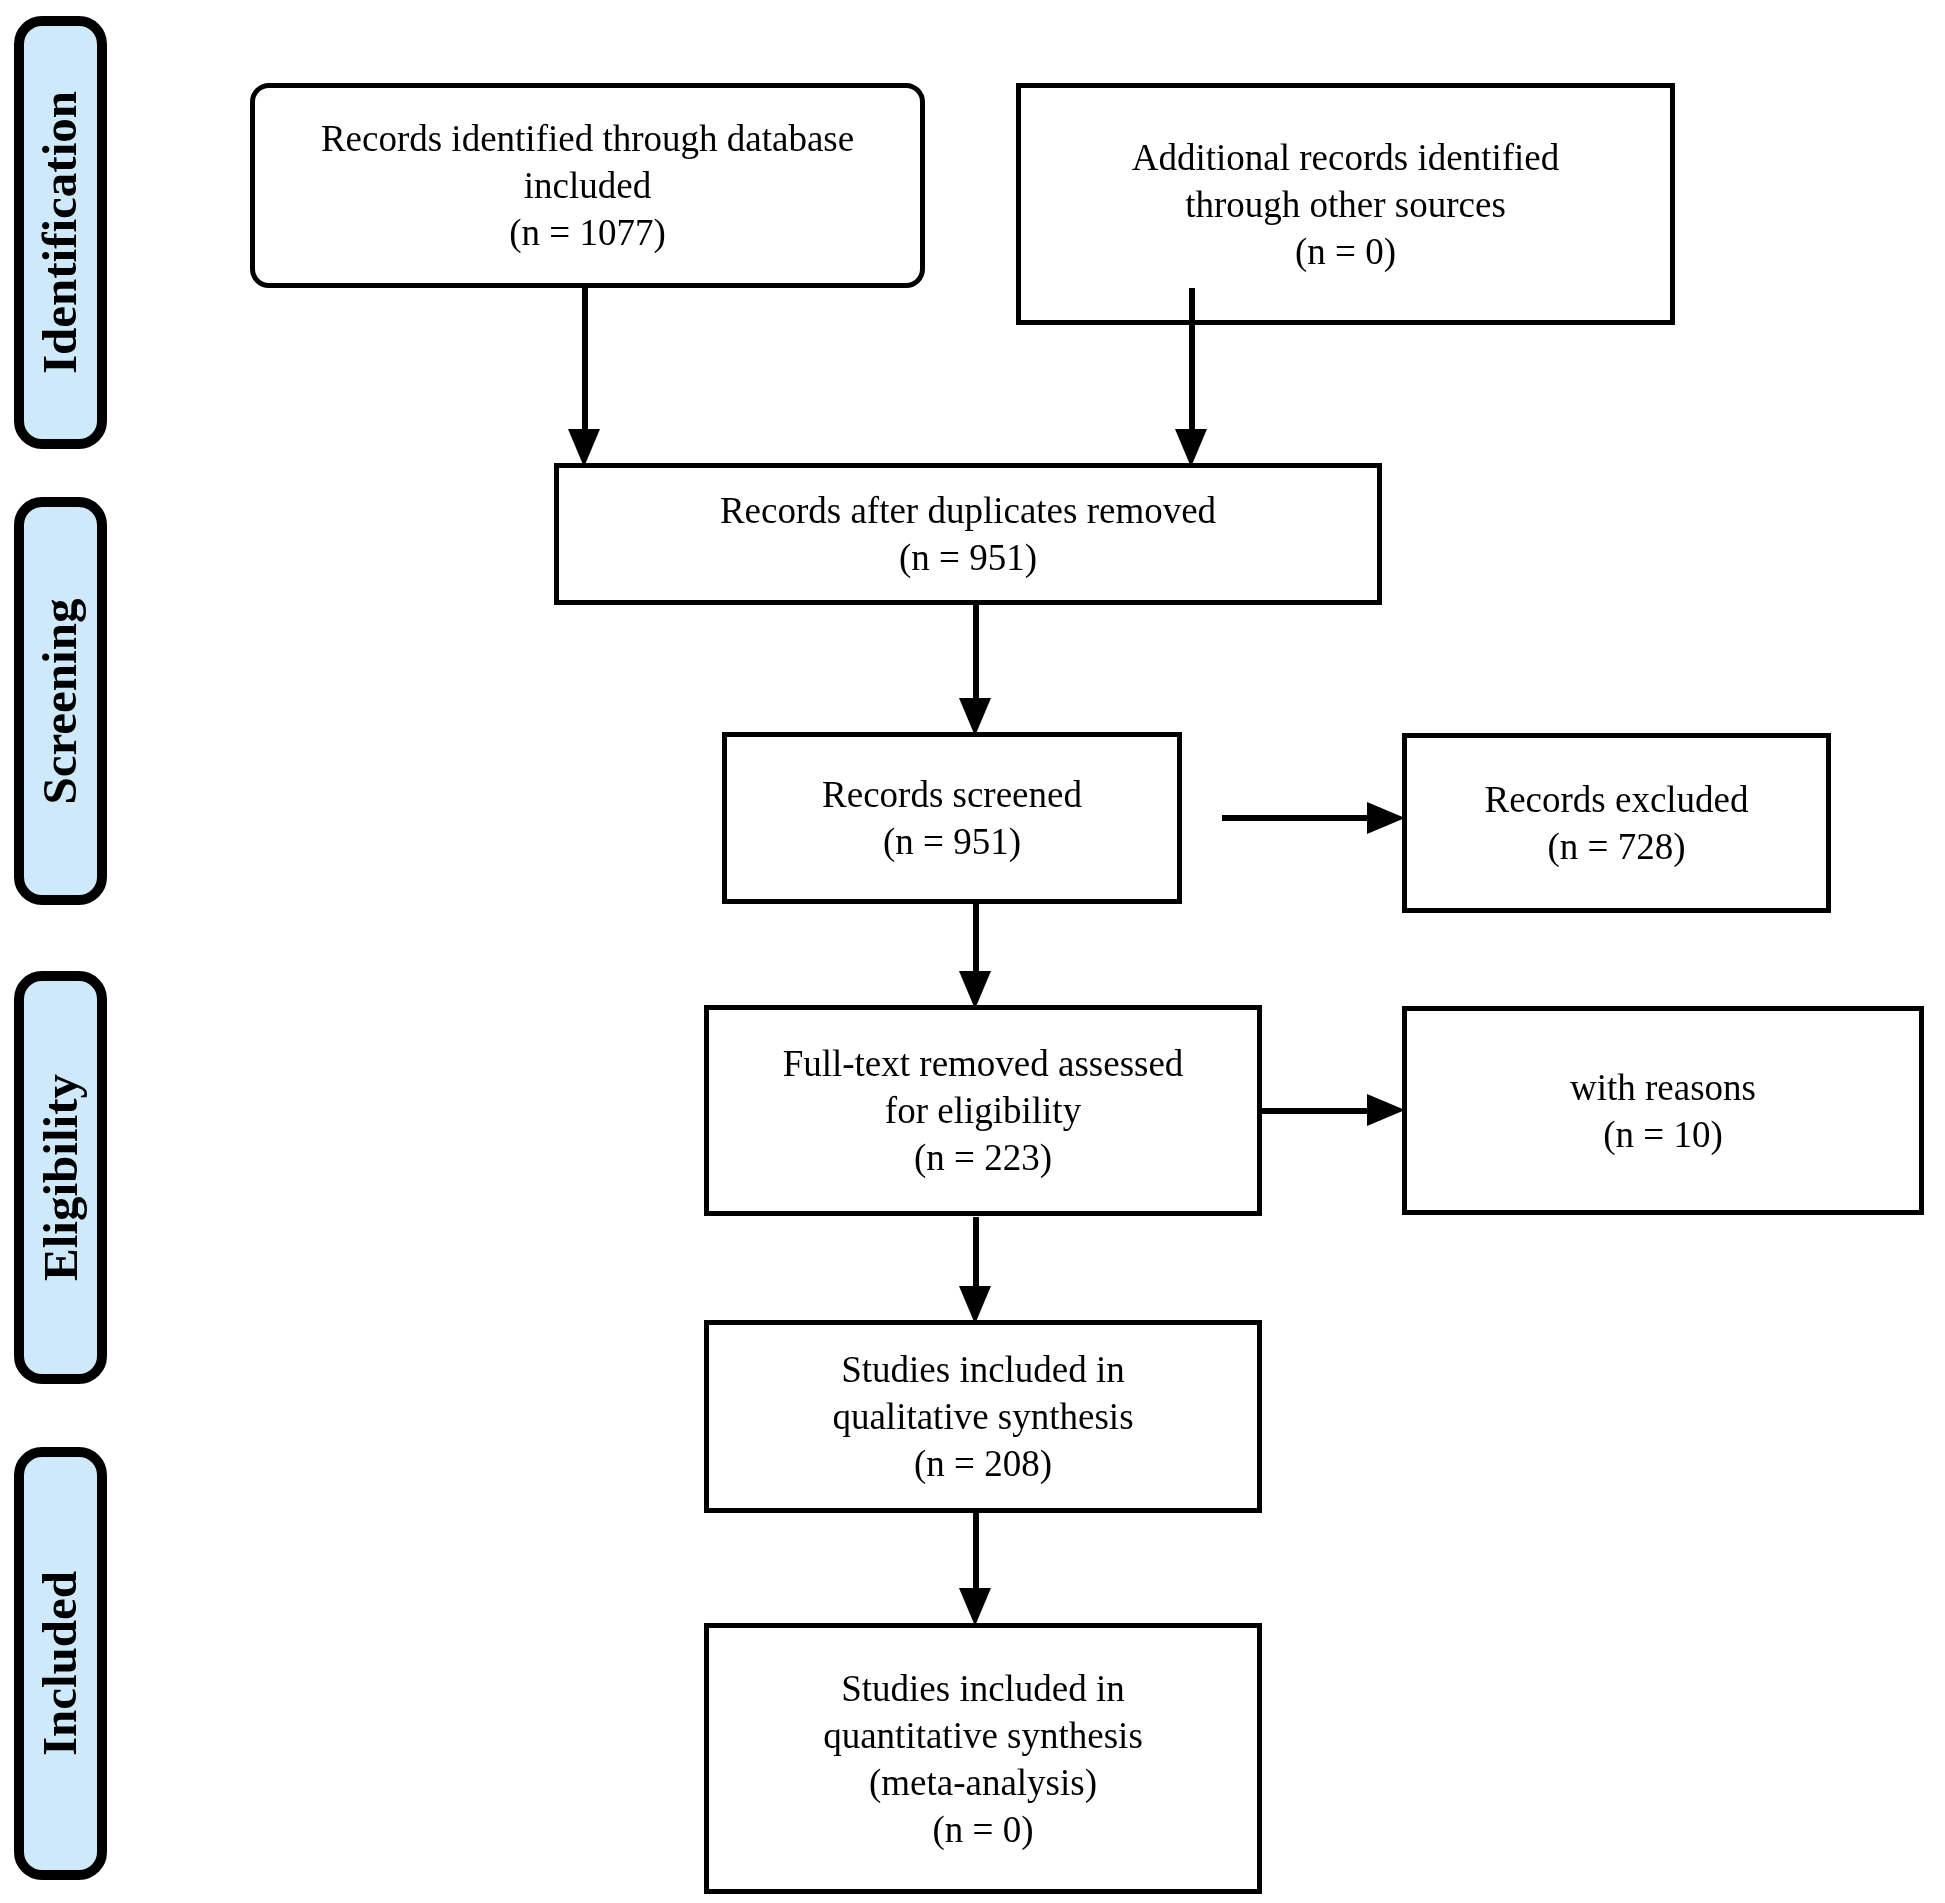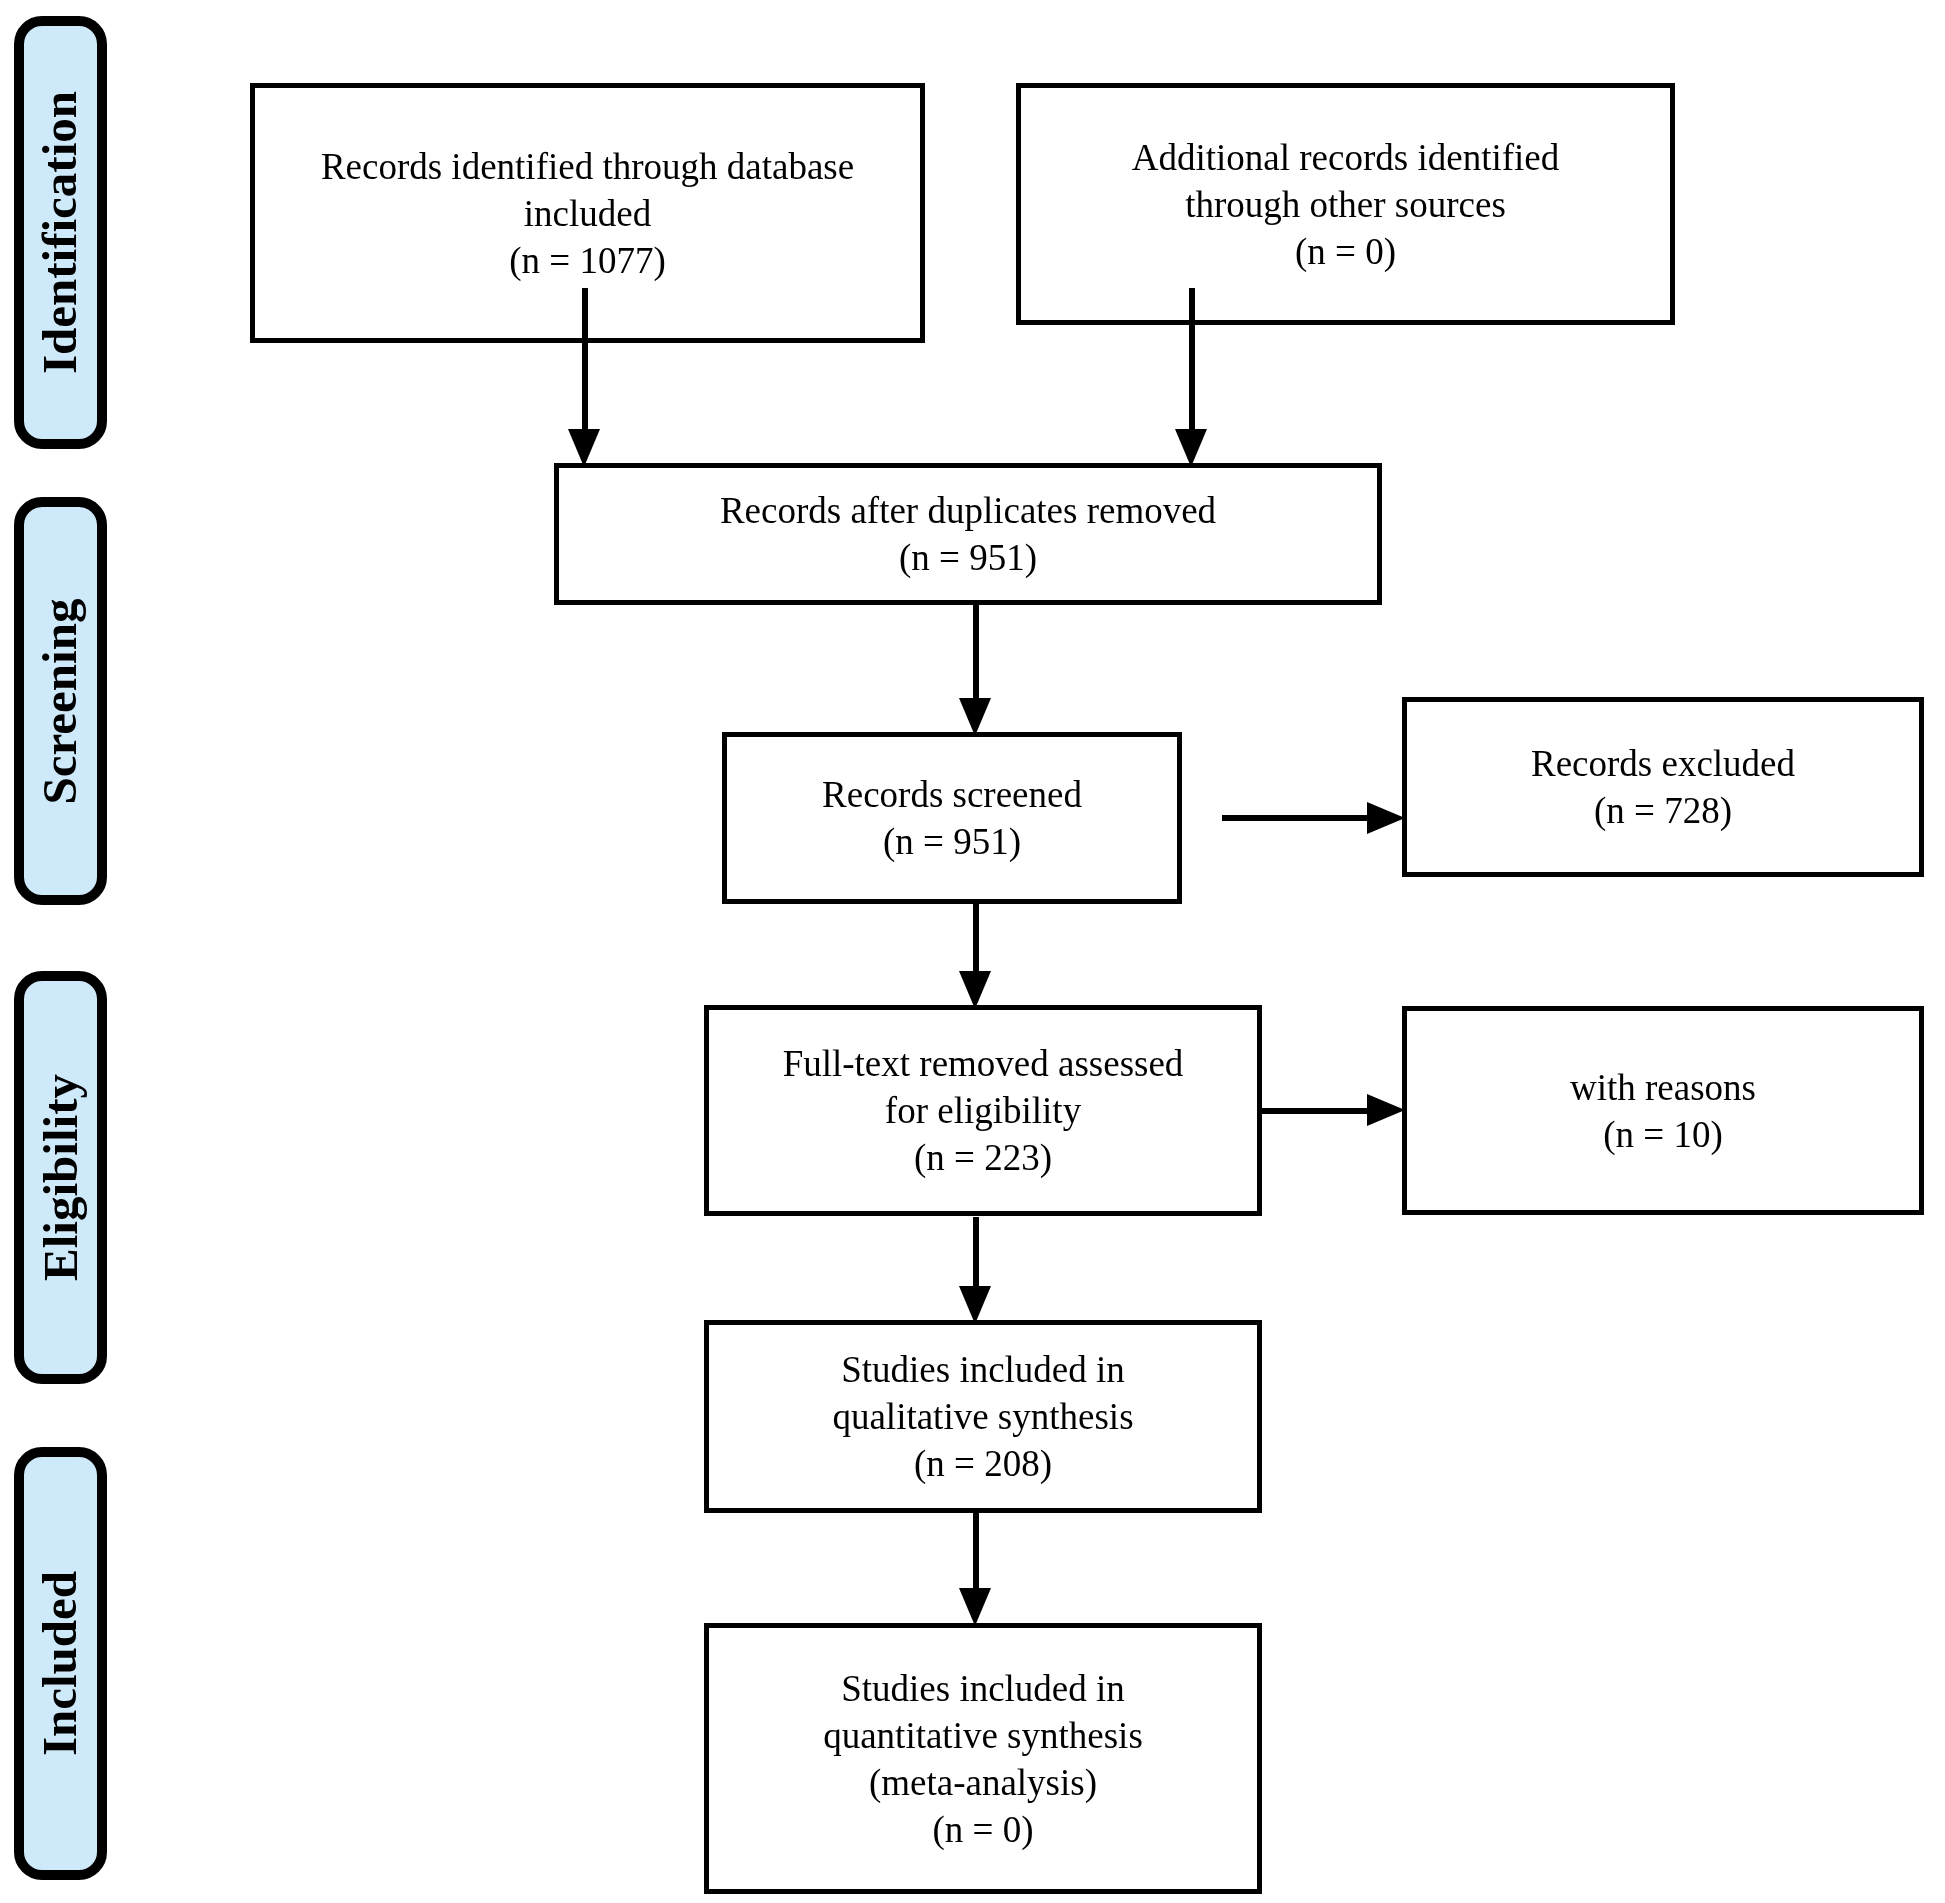--- a/index.html
+++ b/index.html
@@ -65,21 +65,21 @@
   <div class="stage" style="top:497px;height:408px;">
     <span>Screening</span>
   </div>
   <div class="stage" style="top:971px;height:413px;">
     <span>Eligibility</span>
   </div>
   <div class="stage" style="top:1447px;height:433px;">
     <span>Included</span>
   </div>
 
-  <div class="fbox" style="left:250px;top:83px;width:675px;height:260px;">
+  <div class="fbox" style="left:250px;top:83px;width:675px;height:205px;border-radius:19px;">
     <div class="line">Records identified through database</div>
     <div class="line">included</div>
     <div class="line">(n = 1077)</div>
   </div>
   <div class="fbox" style="left:1016px;top:83px;width:659px;height:242px;">
     <div class="line">Additional records identified</div>
     <div class="line">through other sources</div>
     <div class="line">(n = 0)</div>
   </div>
 
@@ -97,21 +97,21 @@
   <div class="head-down" style="left:959px;top:698px;"></div>
 
   <div class="fbox" style="left:722px;top:732px;width:460px;height:172px;">
     <div class="line">Records screened</div>
     <div class="line">(n = 951)</div>
   </div>
 
   <div class="hline" style="left:1222px;top:815px;width:148px;"></div>
   <div class="head-right" style="left:1367px;top:802px;"></div>
 
-  <div class="fbox" style="left:1402px;top:697px;width:522px;height:180px;">
+  <div class="fbox" style="left:1402px;top:733px;width:429px;height:180px;">
     <div class="line">Records excluded</div>
     <div class="line">(n = 728)</div>
   </div>
 
   <div class="vline" style="left:973px;top:904px;height:70px;"></div>
   <div class="head-down" style="left:959px;top:971px;"></div>
 
   <div class="fbox" style="left:704px;top:1005px;width:558px;height:211px;">
     <div class="line">Full-text removed assessed</div>
     <div class="line">for eligibility</div>

